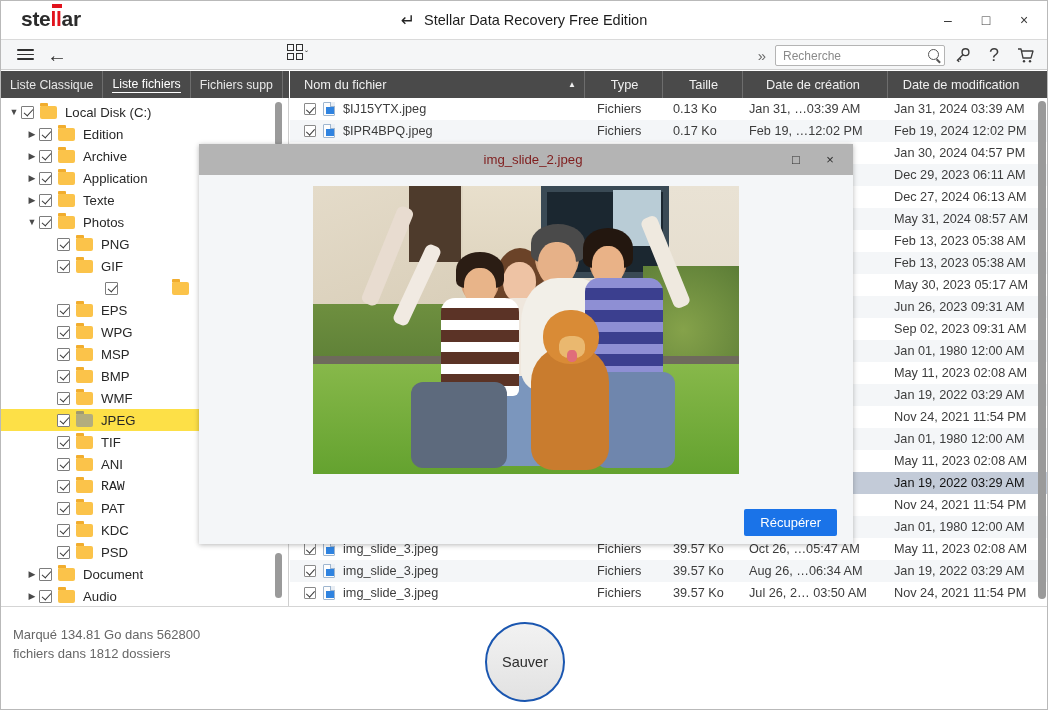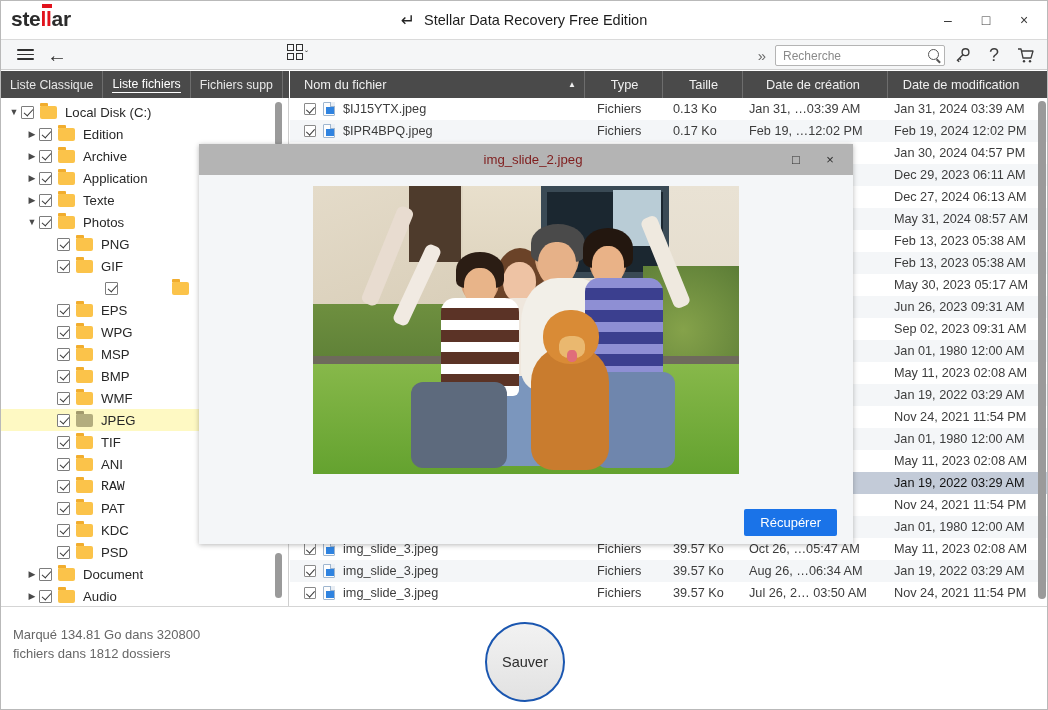--- a/index.html
+++ b/index.html
@@ -18,21 +18,21 @@
   }
 
   
   .titlebar {
     position: relative;
     height: 38px;
     background: #ffffff;
     display: flex; align-items: center;
   }
   .brand {
-    position: absolute; left: 10px; top: 6px;
+    position: absolute; left: 20px; top: 6px;
     font-size: 21px; font-weight: bold; color: #2b2b2b;
     letter-spacing: -0.3px;
   }
   .brand .red { color: #e1131d; position: relative; }
   .brand .red::after {
     content: ""; position: absolute; left: 2px; top: -3px;
     width: 10px; height: 4px; background: #e1131d;
   }
   .title-center {
     position: absolute; left: 0; right: 0; top: 0; height: 38px;
@@ -130,21 +130,21 @@
     background: #ffffff;
     border-right: 1px solid #cfcfcf;
     overflow: hidden;
   }
   .tree { padding-top: 3px; position: relative; }
   .node {
     display: flex; align-items: center; height: 22px;
     font-size: 13.2px; color: #272727; cursor: default;
     padding-left: 6px;
   }
-  .node.selected { background: #fef9c3; }
+  .node.selected { background: #fde047; }
   .twisty {
     width: 14px; font-size: 9px; color: #4a4a4a; text-align: center; flex: none;
   }
   .chk {
     width: 13px; height: 13px; border: 1px solid #7d7d7d; border-radius: 1px;
     background: #fff; margin-right: 6px; flex: none; position: relative;
   }
   .chk::after {
     content: ""; position: absolute; left: 3.5px; top: 0.5px;
     width: 4px; height: 8px; border: solid #3a3a3a; border-width: 0 1.6px 1.6px 0;
@@ -873,19 +873,19 @@
         <div style="position:absolute;left:254px;top:164px;width:10px;height:12px;background:#e06d7a;border-radius:40%;"></div>
       </div>
     </div>
     <div class="modal-foot">
       <button class="btn-recover">Récupérer</button>
     </div>
   </div>
 
   <div class="bottombar">
     <div class="status">
-      <div>Marqué 134.81 Go dans 320800</div>
+      <div>Marqué 134.81 Go dans 562800</div>
       <div>fichiers dans 1812 dossiers</div>
     </div>
     <div class="sauver">Sauver</div>
   </div>
 
 </div>
 
 </body></html>

